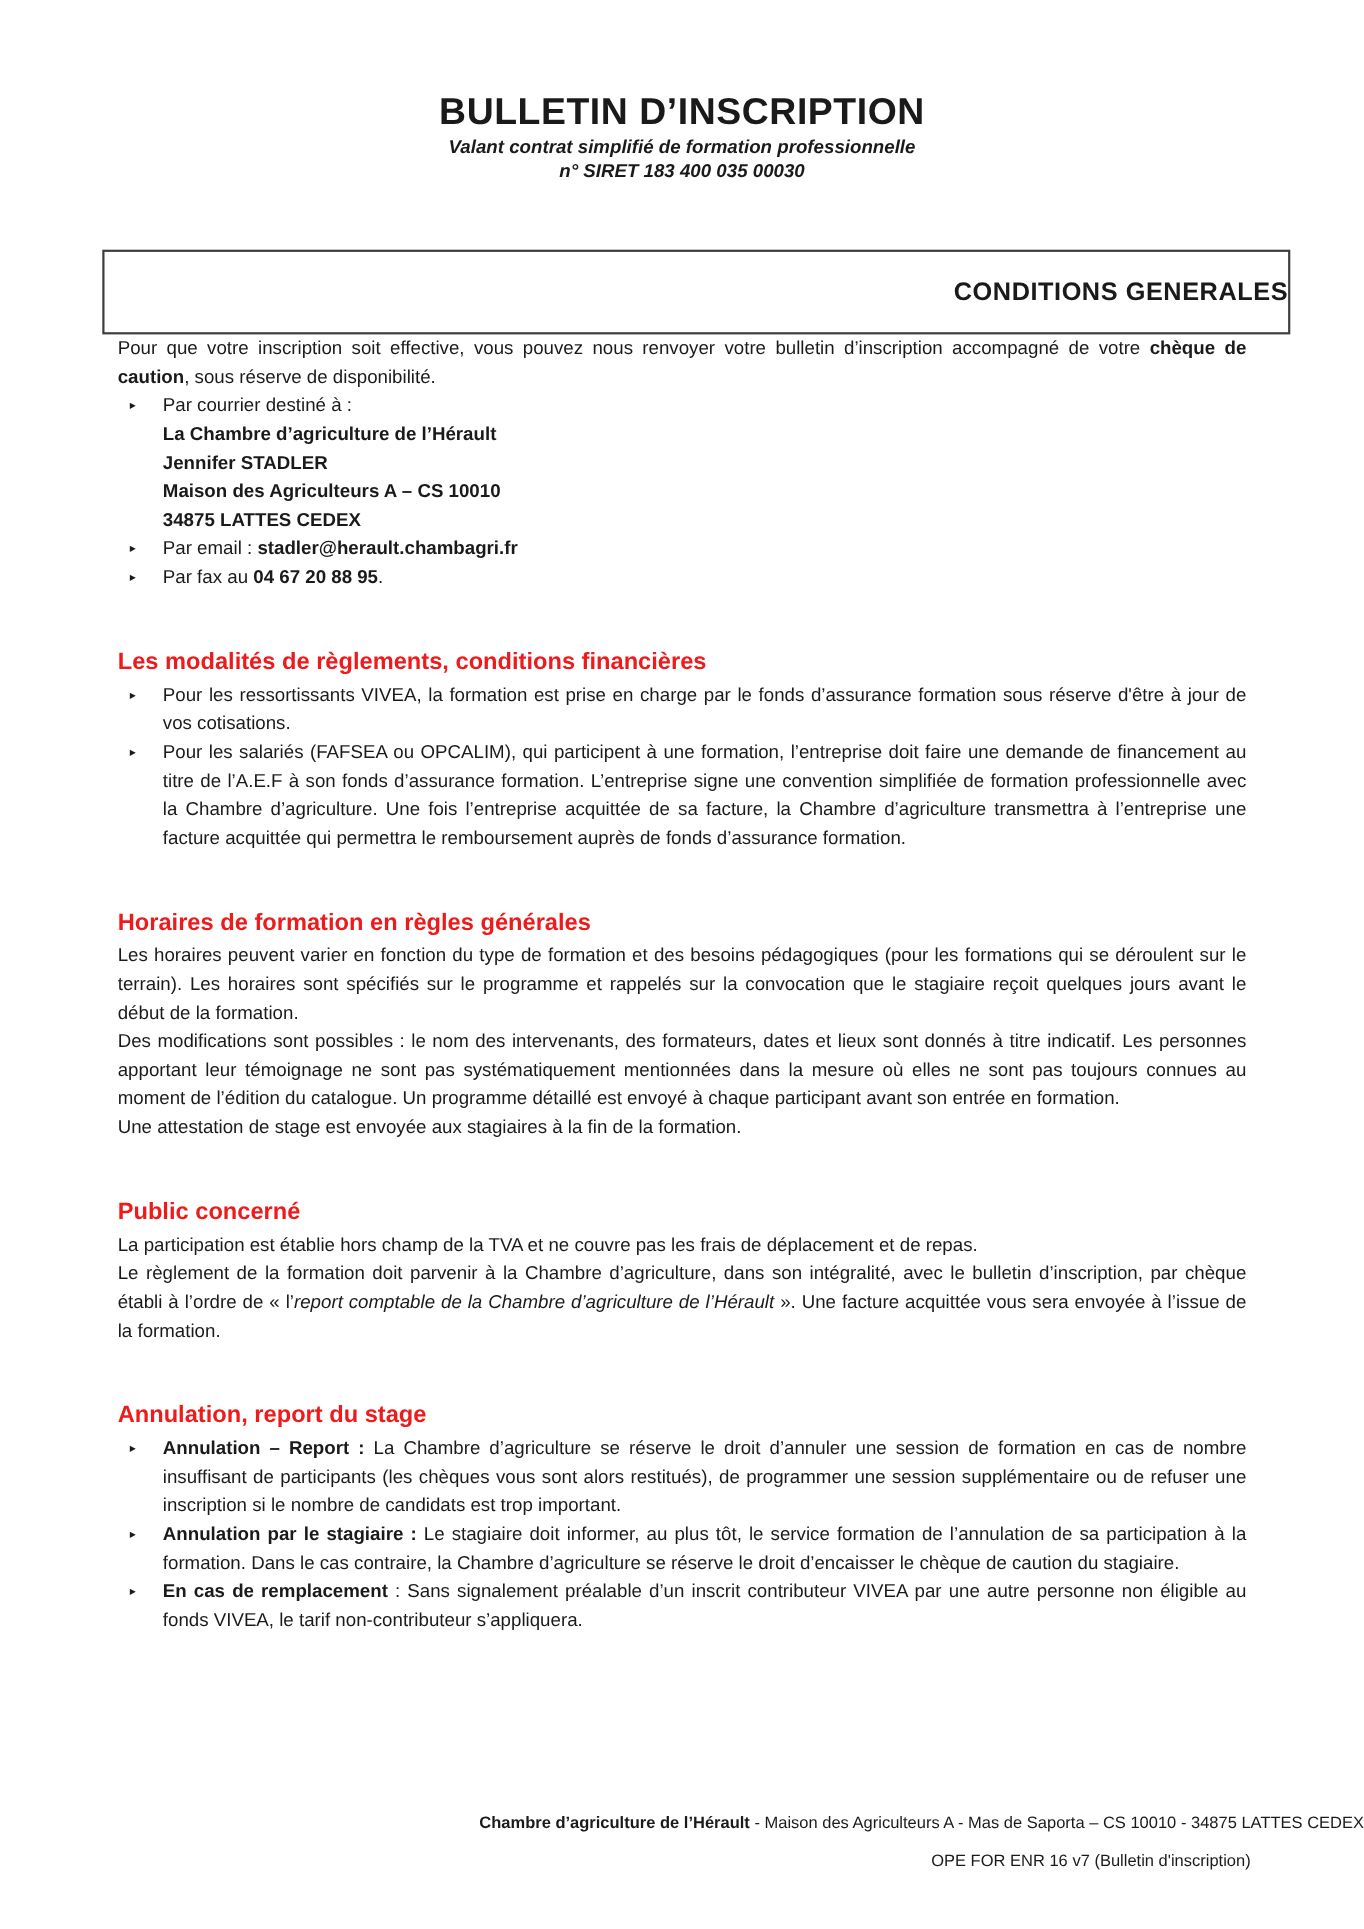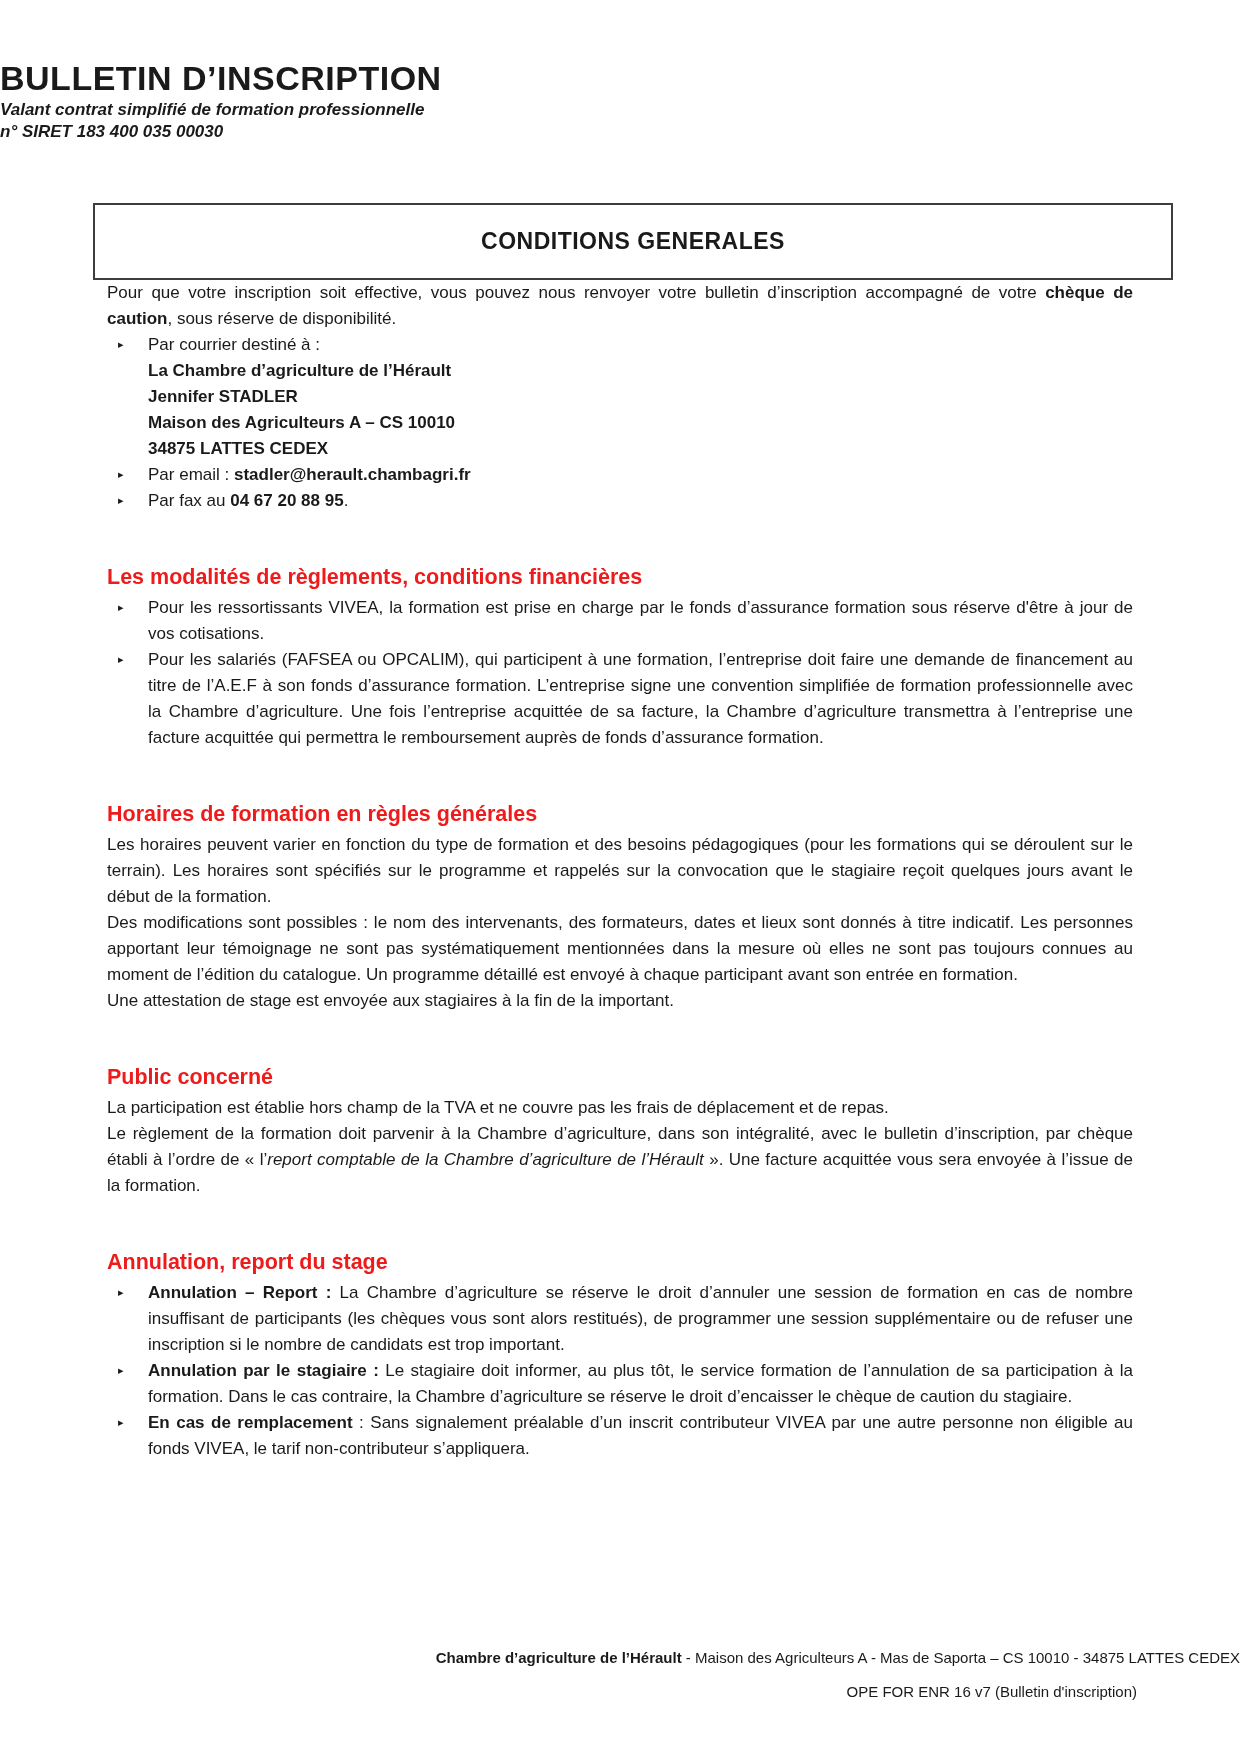--- a/index.html
+++ b/index.html
@@ -5,29 +5,29 @@
   * { box-sizing: border-box; }
   html, body { margin: 0; padding: 0; background: #ffffff; }
   .page {
     width: 1240px; height: 1754px;
     position: relative;
     background: #ffffff;
     color: #1a1a1a;
     font-family: "Liberation Sans", sans-serif;
     overflow: hidden;
   }
-  .header { text-align: left; padding-top: 57px; }
+  .header { text-align: center; padding-top: 81px; }
   .doc-title { font-size: 34px; font-weight: 700; line-height: 42px; letter-spacing: 0.5px; }
   .doc-sub { font-size: 17px; font-weight: 700; font-style: italic; line-height: 22px; }
 
   .banner-box {
     margin: 60px 67px 0 93px;
     height: 77px;
     border: 2px solid #3d3d3d;
-    display: flex; align-items: center; justify-content: center;
+    display: flex; align-items: center; justify-content: flex-end;
     font-size: 23px; font-weight: 700; letter-spacing: 0.5px;
   }
 
   .content { padding: 0 107px; font-size: 17px; line-height: 26px; }
 
   .section-heading {
     color: var(--heading-red, #ed1b1b);
     font-size: 21.5px; font-weight: 700;
     line-height: 27px;
     margin: 50px 0 4px 0;
@@ -106,21 +106,21 @@
       <div class="bullet">
         <span class="bullet-marker">▸</span>
         <div class="bullet-body">Pour les salariés (FAFSEA ou OPCALIM), qui participent à une formation, l’entreprise doit faire une demande de financement au titre de l’A.E.F à son fonds d’assurance formation. L’entreprise signe une convention simplifiée de formation professionnelle avec la Chambre d’agriculture. Une fois l’entreprise acquittée de sa facture, la Chambre d’agriculture transmettra à l’entreprise une facture acquittée qui permettra le remboursement auprès de fonds d’assurance formation.</div>
       </div>
     </div>
 
     <div>
       <div class="section-heading">Horaires de formation en règles générales</div>
       <p class="para">Les horaires peuvent varier en fonction du type de formation et des besoins pédagogiques (pour les formations qui se déroulent sur le terrain). Les horaires sont spécifiés sur le programme et rappelés sur la convocation que le stagiaire reçoit quelques jours avant le début de la formation.</p>
       <p class="para">Des modifications sont possibles : le nom des intervenants, des formateurs, dates et lieux sont donnés à titre indicatif. Les personnes apportant leur témoignage ne sont pas systématiquement mentionnées dans la mesure où elles ne sont pas toujours connues au moment de l’édition du catalogue. Un programme détaillé est envoyé à chaque participant avant son entrée en formation.</p>
-      <p class="para">Une attestation de stage est envoyée aux stagiaires à la fin de la important.</p>
+      <p class="para">Une attestation de stage est envoyée aux stagiaires à la fin de la formation.</p>
     </div>
 
     <div>
       <div class="section-heading">Public concerné</div>
       <p class="para">La participation est établie hors champ de la TVA et ne couvre pas les frais de déplacement et de repas.</p>
       <p class="para"><span>Le règlement de la formation doit parvenir à la Chambre d’agriculture, dans son intégralité, avec le bulletin d’inscription, par chèque établi à l’ordre de « l’</span><span class="italic">report comptable de la Chambre d’agriculture de l’Hérault</span><span> ». Une facture acquittée vous sera envoyée à l’issue de la formation.</span></p>
     </div>
 
     <div>
       <div class="section-heading">Annulation, report du stage</div>

